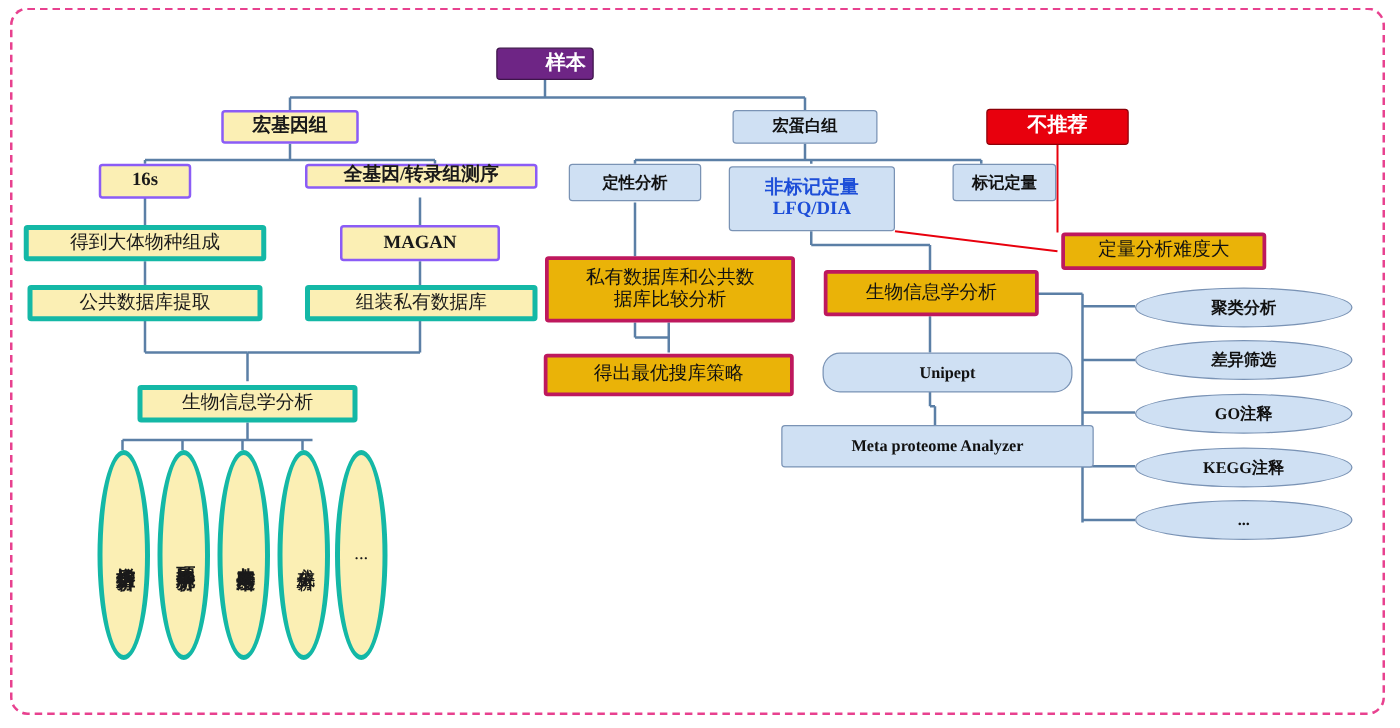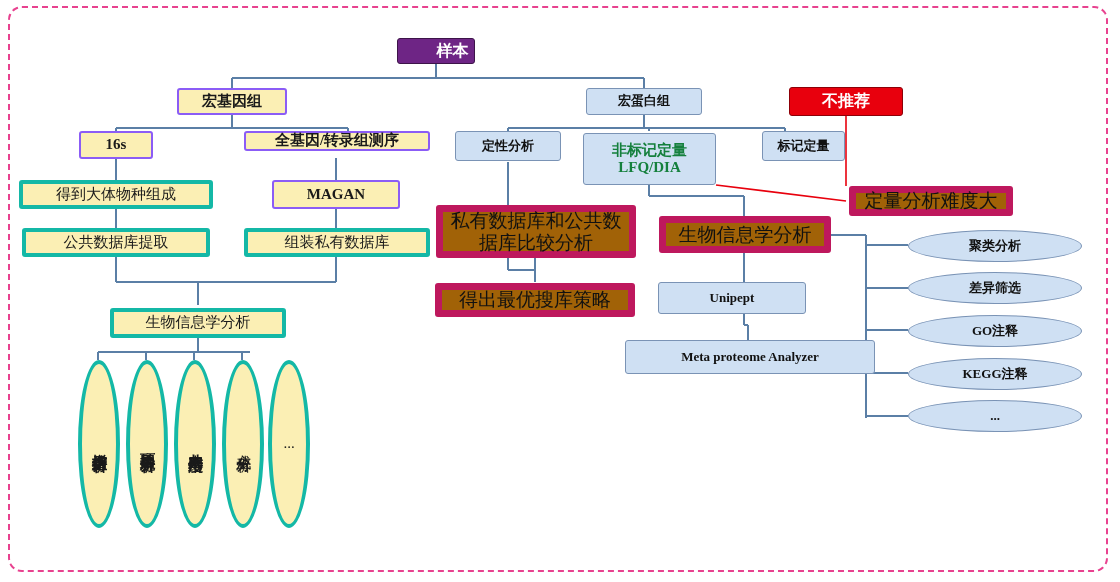--- a/index.html
+++ b/index.html
@@ -65,35 +65,35 @@
     font-size: 15px;
   }
   .n-blue {
     background: #cfe0f3;
     color: #111111;
     font-weight: bold;
     border: 1px solid #7a93b5;
     font-size: 13px;
   }
   .n-blue-plain {
-    background: #a16207;
+    background: #eab308;
     color: #111111;
-    border: 7px solid #be185d;
-    font-size: 19px;
+    border: 3px solid #be185d;
+    font-size: 15px;
   }
   .n-red {
     background: #e8000d;
     color: #ffffff;
     font-weight: bold;
     border: 1px solid #8d0008;
     font-size: 16px;
   }
   .n-redtext {
     background: #cfe0f3;
-    color: #15803d;
+    color: #1d4ed8;
     font-weight: bold;
     border: 1px solid #7a93b5;
     font-size: 15px;
   }
   .ellipse {
     border-radius: 50%;
   }
   .vert {
     writing-mode: vertical-rl;
     text-orientation: upright;
@@ -252,21 +252,21 @@
   </div>
 
   <div class="node n-blue-plain" style="left:659px; top:216px; width:172px; height:37px;">
     <span>生物信息学分析</span>
   </div>
 
   <div class="node n-blue-plain" style="left:435px; top:283px; width:200px; height:34px;">
     <span>得出最优搜库策略</span>
   </div>
 
-  <div class="node n-blue" style="left:658px; top:282px; width:148px; height:32px;">
+  <div class="node n-blue" style="left:658px; top:282px; width:200px; height:32px;border-radius:14px;">
     <span>Unipept</span>
   </div>
 
   <div class="node n-blue" style="left:625px; top:340px; width:250px; height:34px;">
     <span>Meta proteome Analyzer</span>
   </div>
 
   <div class="node n-yellow-plain" style="left:110px; top:308px; width:176px; height:30px;">
     <span>生物信息学分析</span>
   </div>

